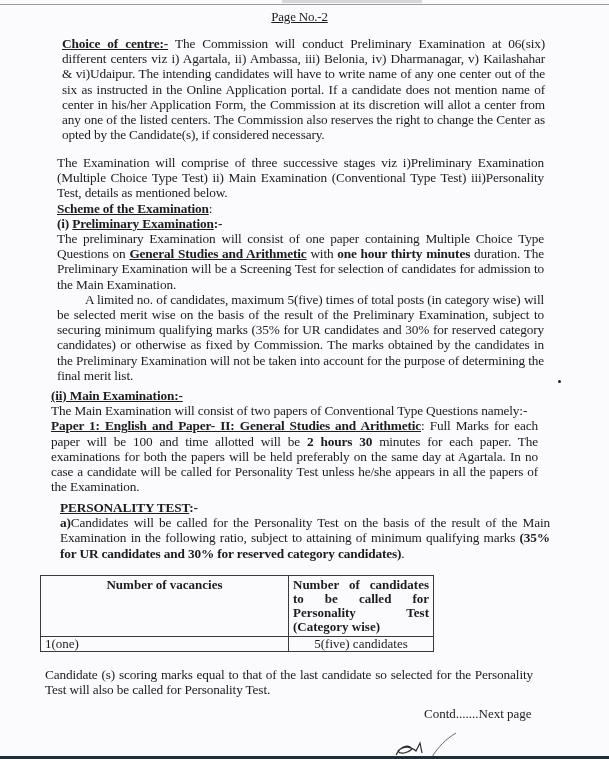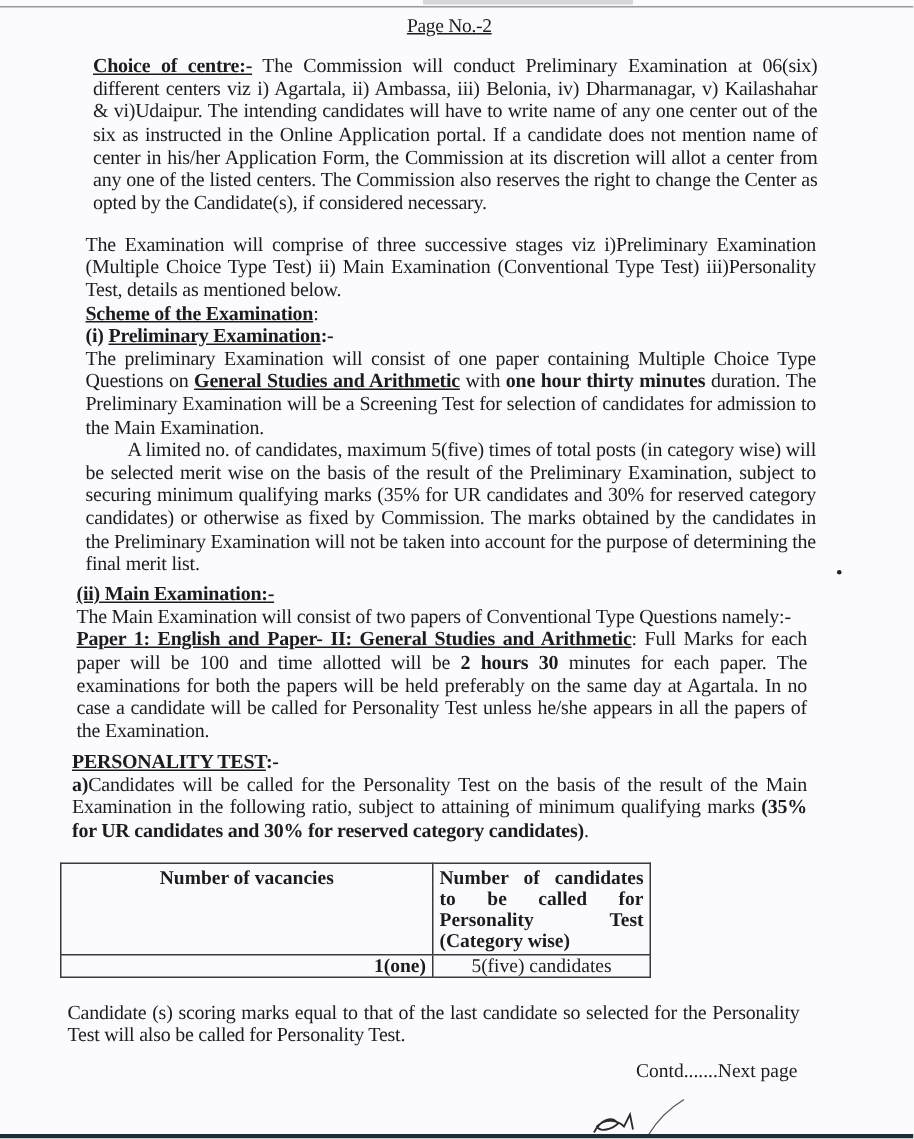--- a/index.html
+++ b/index.html
@@ -18,21 +18,21 @@
 
   .para { position:absolute; left:62px; width:483px; font-size:13.3px; line-height:15.2px;
     text-align:justify; letter-spacing:-0.15px; }
   .para b { font-weight:bold; }
   .u { text-decoration:underline; font-weight:bold; }
   .indent { text-indent:28px; }
 
   table.ratio { position:absolute; left:40px; top:575px; width:394px; border-collapse:collapse;
     font-size:13px; line-height:14px; }
   table.ratio td { border:1px solid #3a3a3a; padding:0 4px; vertical-align:top; }
-  table.ratio td.c1 { width:239px; text-align:right;font-weight:bold; }
+  table.ratio td.c1 { width:239px; text-align:left; }
   table.ratio td.c2 { text-align:center; }
   table.ratio th { border:1px solid #3a3a3a; font-weight:bold; vertical-align:top; padding:2px 4px; }
   table.ratio th.h2 { text-align:justify; text-align-last:left; }
 
   .contd { position:absolute; left:424px; top:706px; font-size:13px; }
   .sig { position:absolute; left:390px; top:727px; width:80px; height:32px; }
   .dot { position:absolute; width:3px; height:3px; border-radius:50%; background:#222; }
 </style>
 </head>
 <body>
@@ -55,21 +55,21 @@
 </div>
 
 <div class="dot" style="left:558px;top:380px;"></div>
 
 <div class="para" style="top:388px;left:51px;width:487px;">
   <div class="u">(ii) Main Examination:-</div>
   <div>The Main Examination will consist of two papers of Conventional Type Questions namely:-</div>
   <div><span class="u">Paper 1: English and Paper- II: General Studies and Arithmetic</span><span>: Full Marks for each paper will be 100 and time allotted will be </span><b>2 hours 30</b><span> minutes for each paper. The examinations for both the papers will be held preferably on the same day at Agartala. In no case a candidate will be called for Personality Test unless he/she appears in all the papers of the Examination.</span></div>
 </div>
 
-<div class="para" style="top:500px;left:48px;width:490px;">
+<div class="para" style="top:500px;left:60px;width:490px;">
   <div><span class="u">PERSONALITY TEST</span><b>:-</b></div>
   <div><b>a)</b><span>Candidates will be called for the Personality Test on the basis of the result of the Main Examination in the following ratio, subject to attaining of minimum qualifying marks </span><b>(35% for UR candidates and 30% for reserved category candidates)</b><span>.</span></div>
 </div>
 
 <table class="ratio">
   <tbody>
       <tr>
     <th style="width:239px;">Number of vacancies</th>
     <th class="h2">Number of candidates to be called for Personality Test (Category wise)</th>
   </tr>

